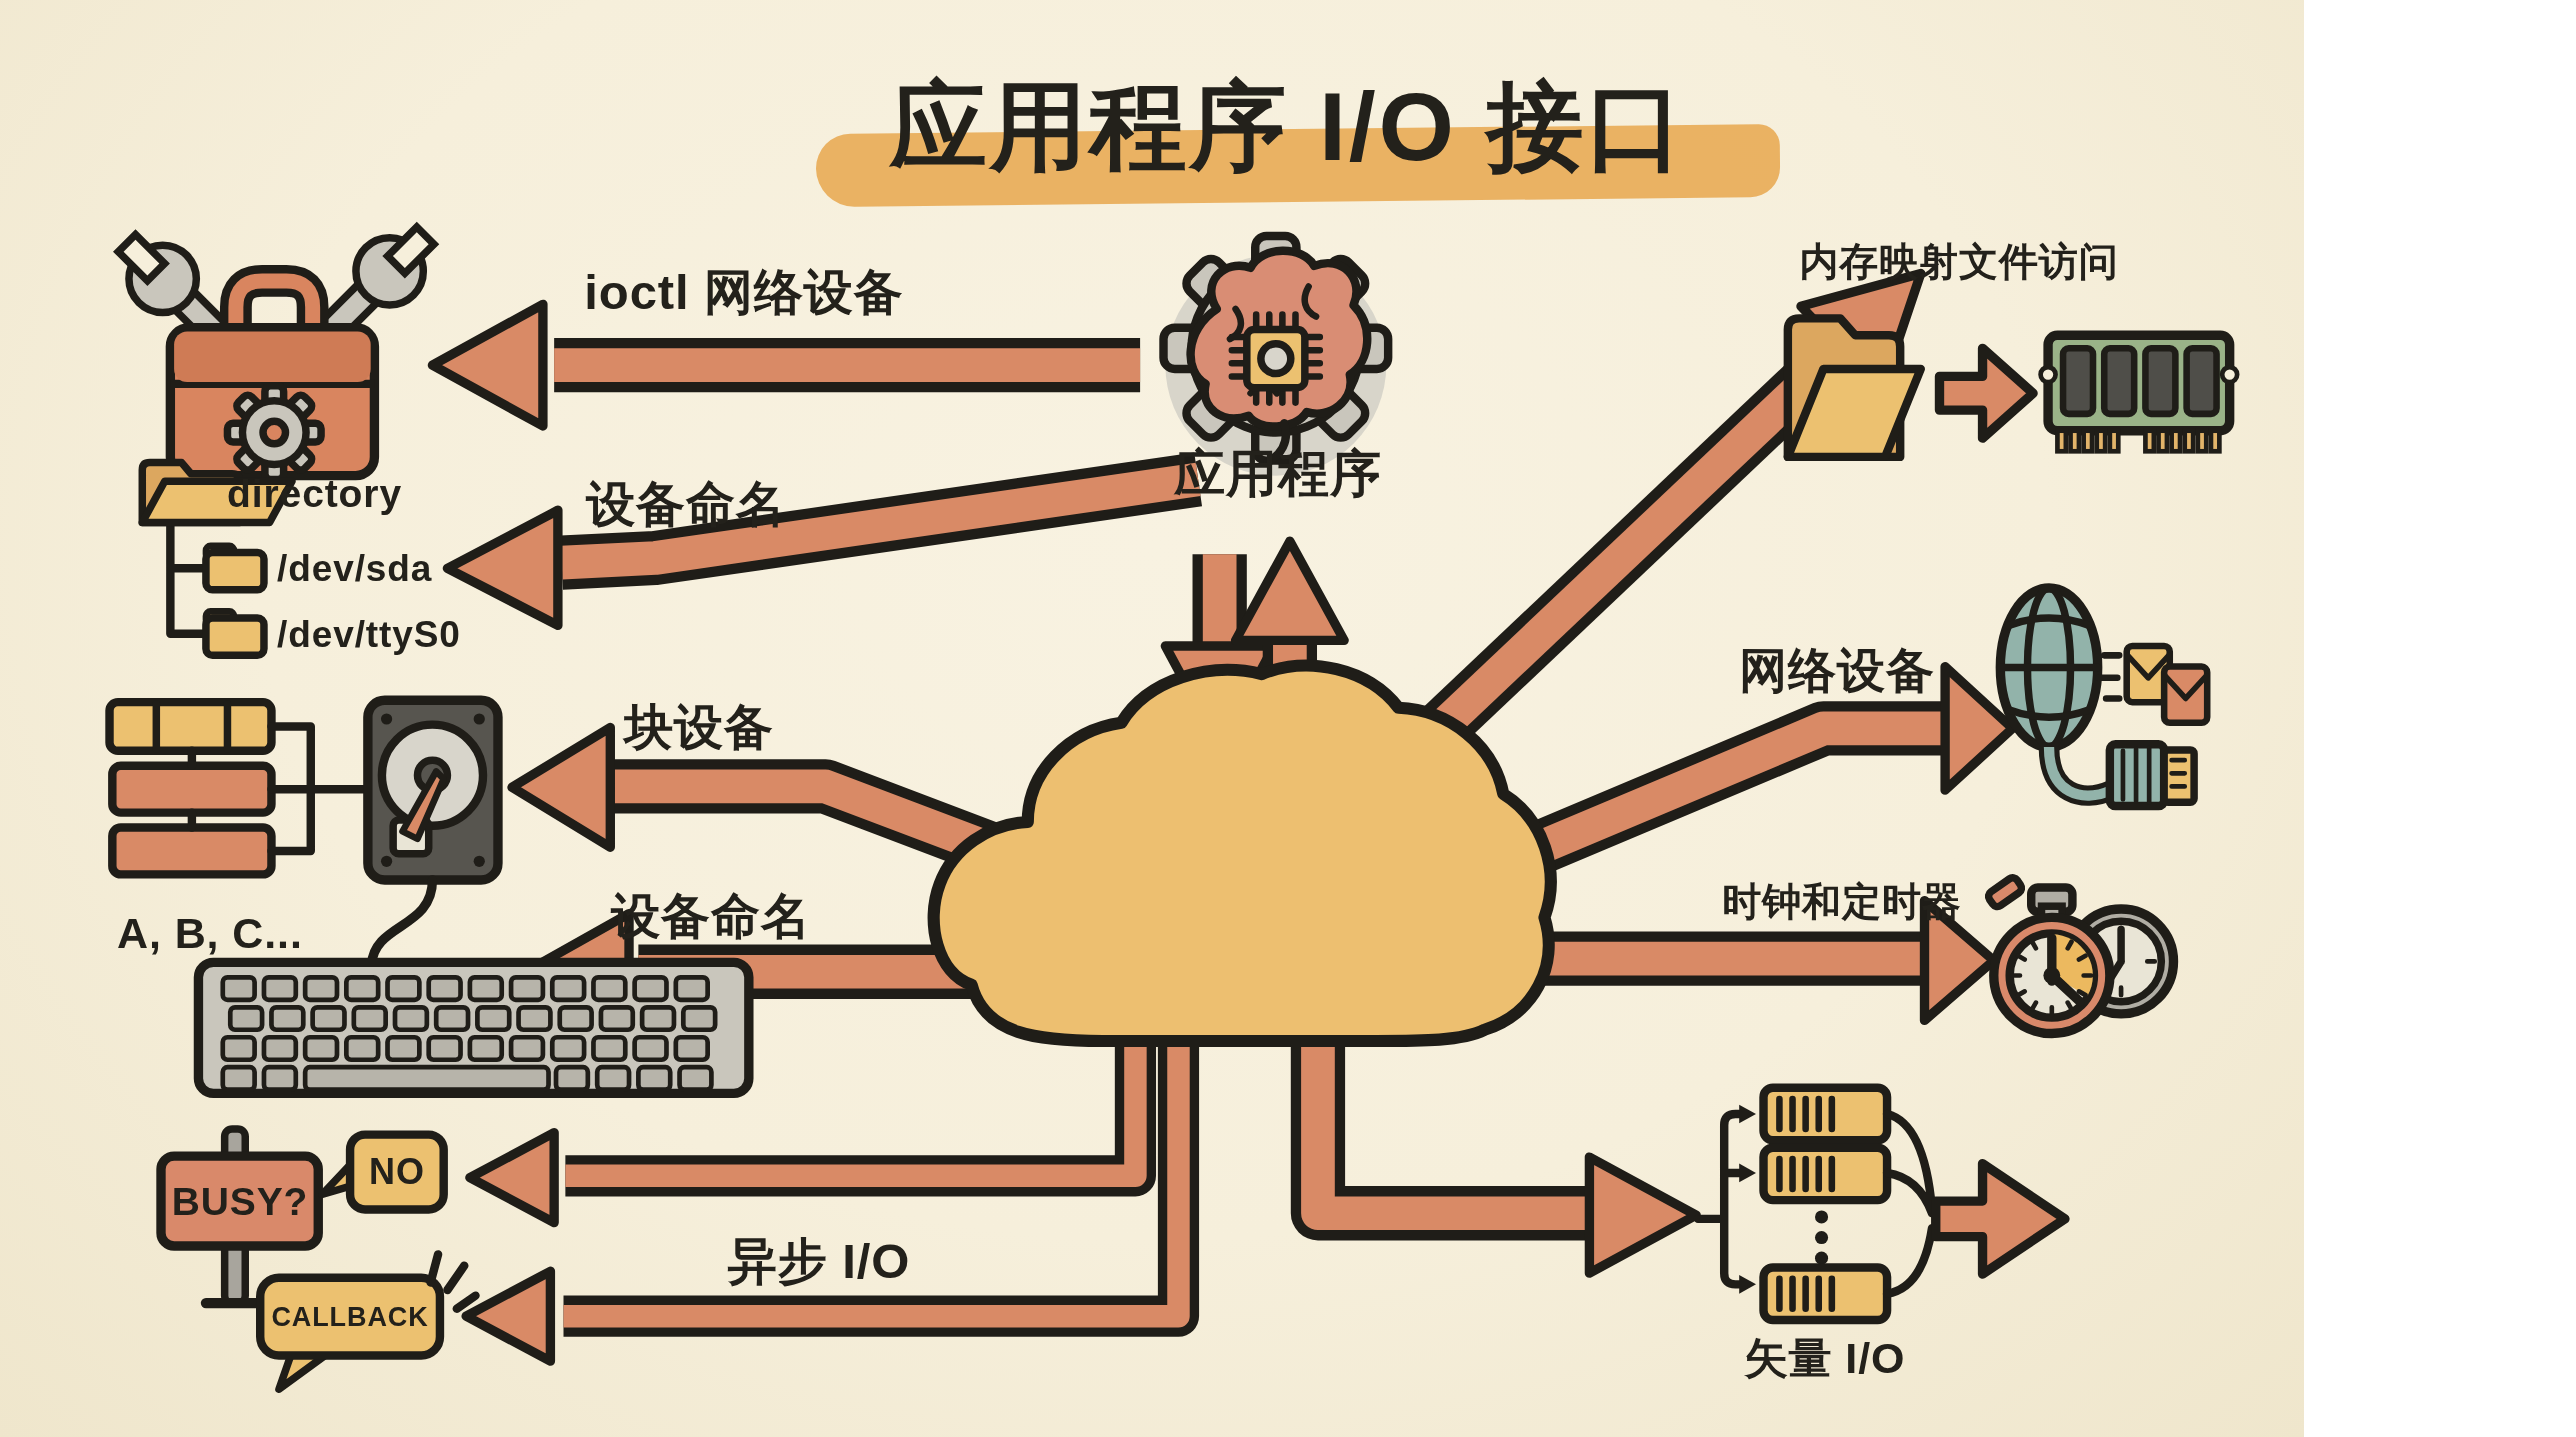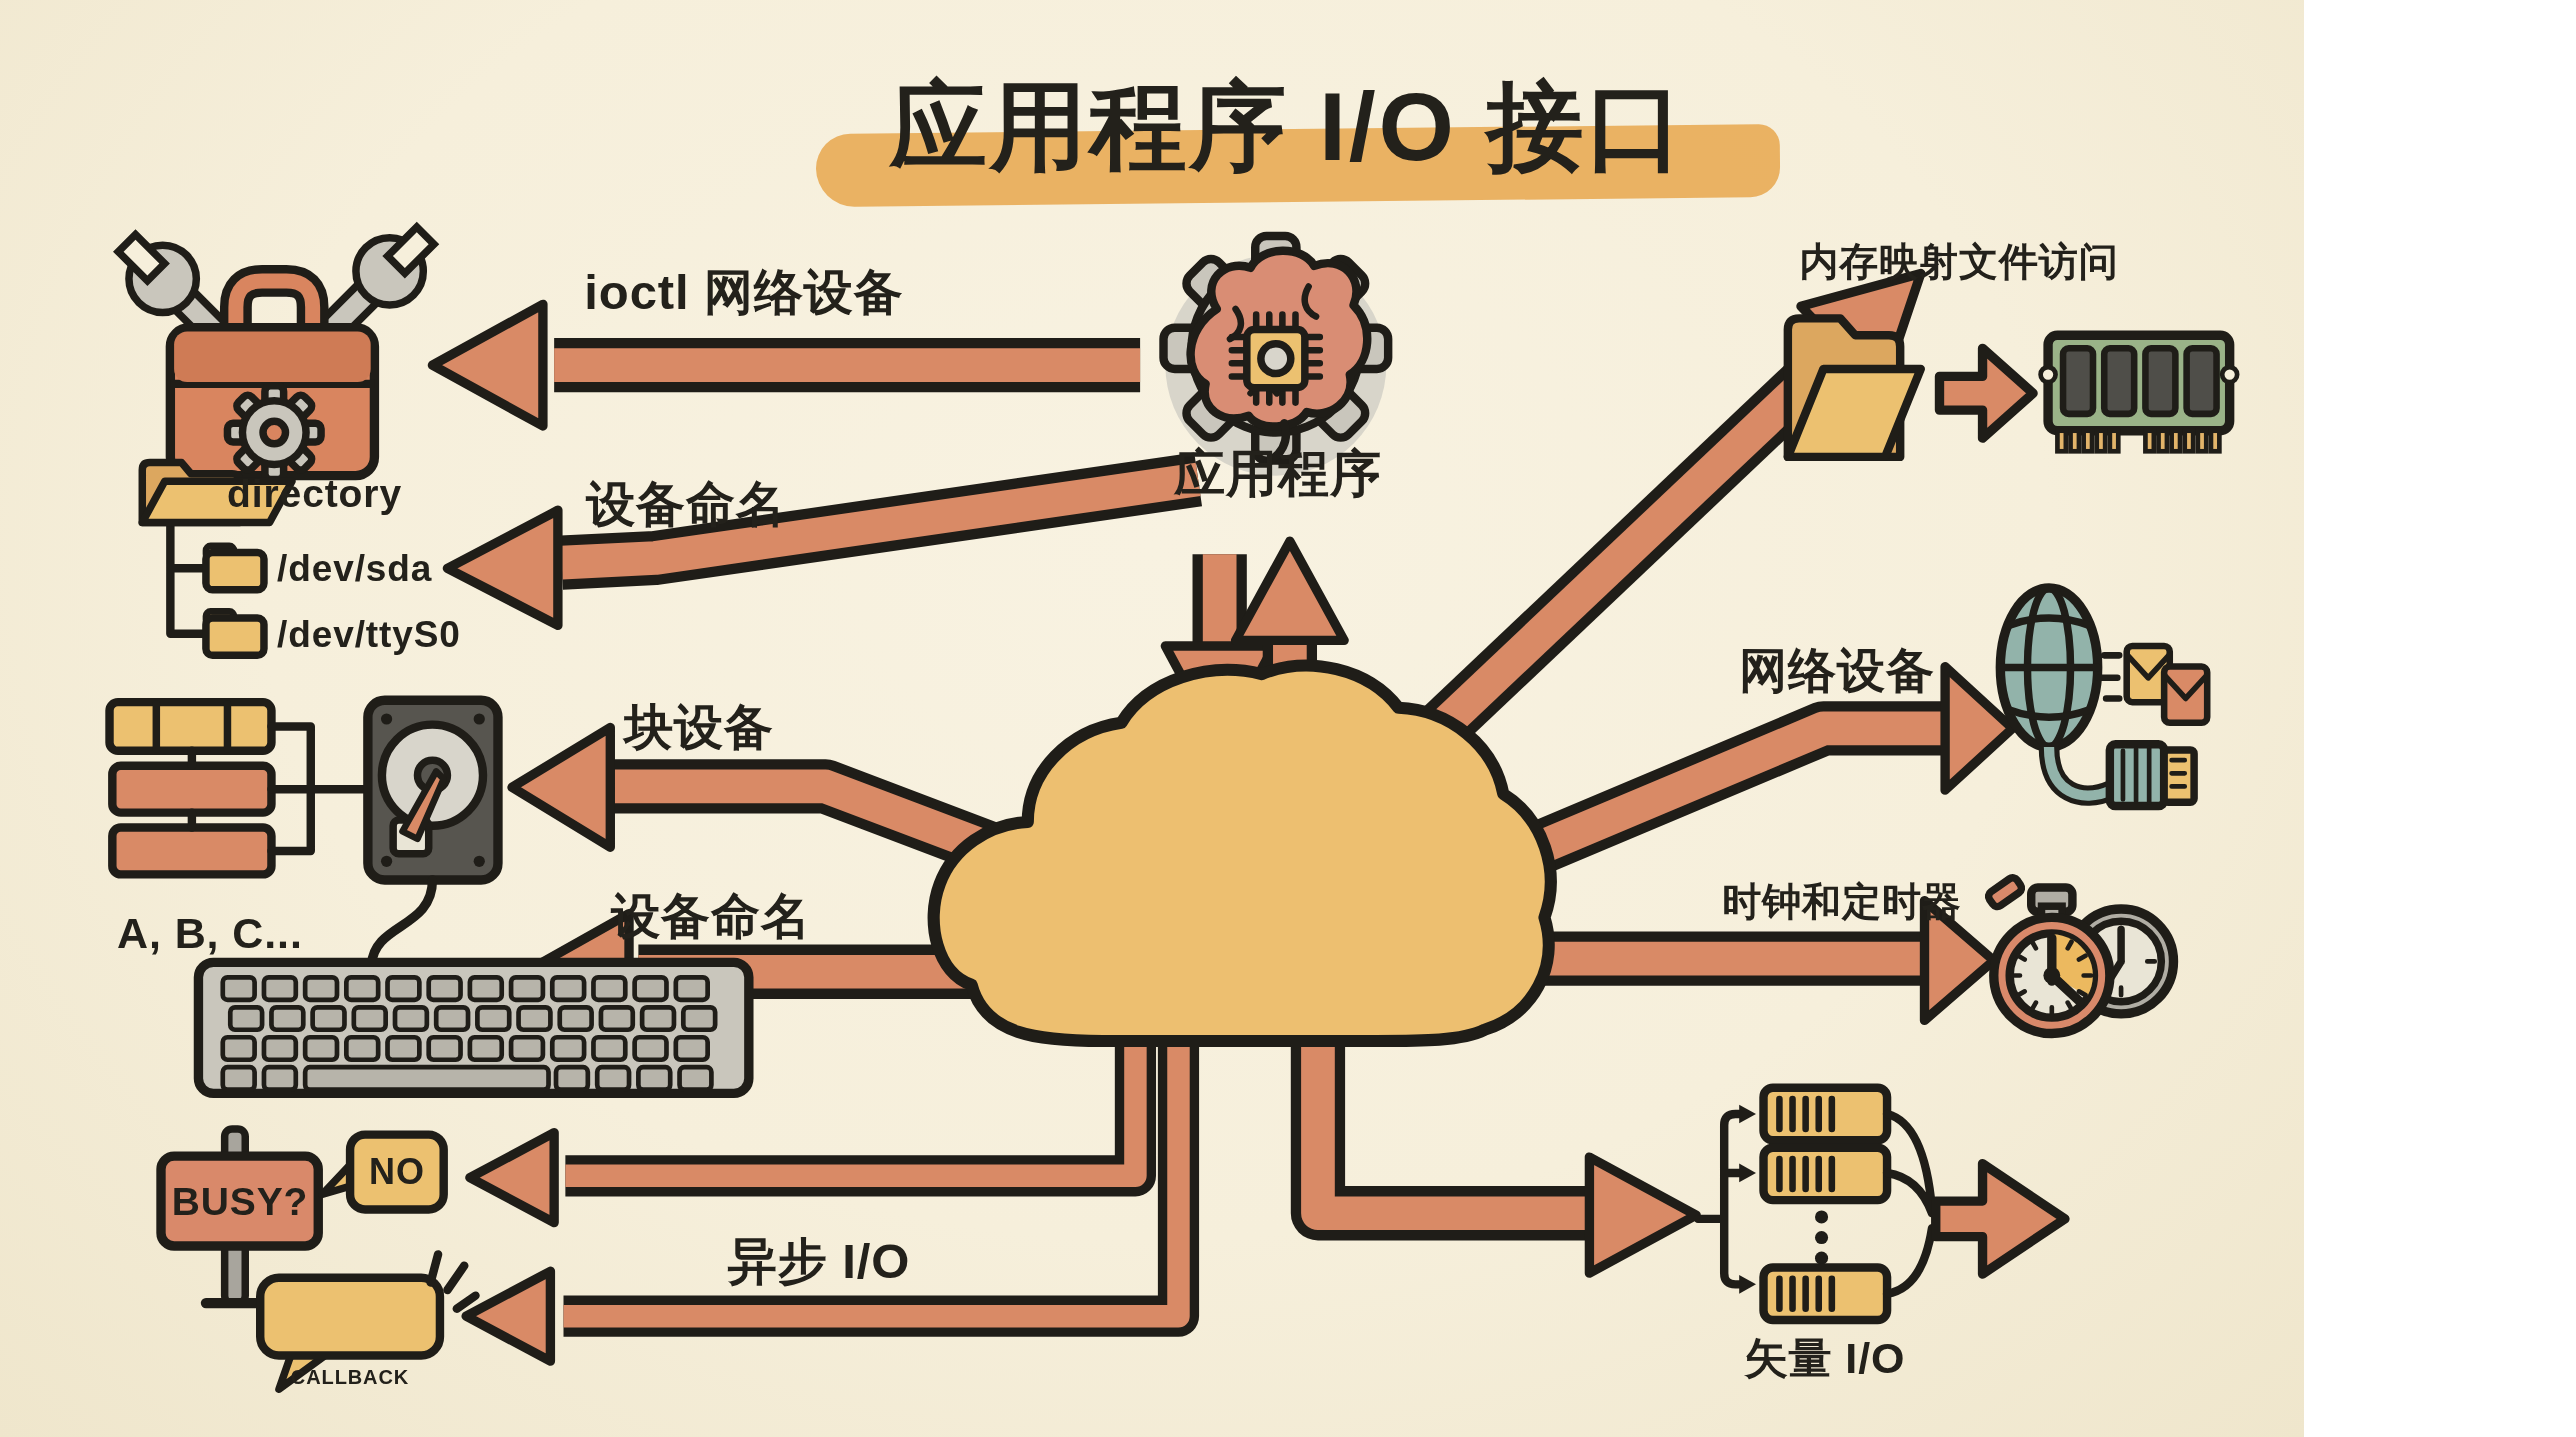--- a/index.html
+++ b/index.html
@@ -397,16 +397,16 @@
 
   <div class="lbl" style="left:1278px; top:474px; font-size:51px;">应用程序</div>
 
   <div class="lbl lbl-left" style="left:227px; top:494px; font-size:39px;">directory</div>
   <div class="lbl lbl-left" style="left:277px; top:569px; font-size:37px;">/dev/sda</div>
   <div class="lbl lbl-left" style="left:277px; top:635px; font-size:37px;">/dev/ttyS0</div>
 
   <div class="lbl lbl-left" style="left:117px; top:933px; font-size:43px;">A, B, C...</div>
   <div class="lbl" style="left:240px; top:1202px; font-size:39px;">BUSY?</div>
   <div class="lbl" style="left:397px; top:1172px; font-size:36px;">NO</div>
-  <div class="lbl" style="left:350px; top:1377px; font-size:20px;">CALLBACK</div>
+  <div class="lbl" style="left:350px; top:1317px; font-size:27px;">CALLBACK</div>
 
 </div>
 
 
 </body></html>

